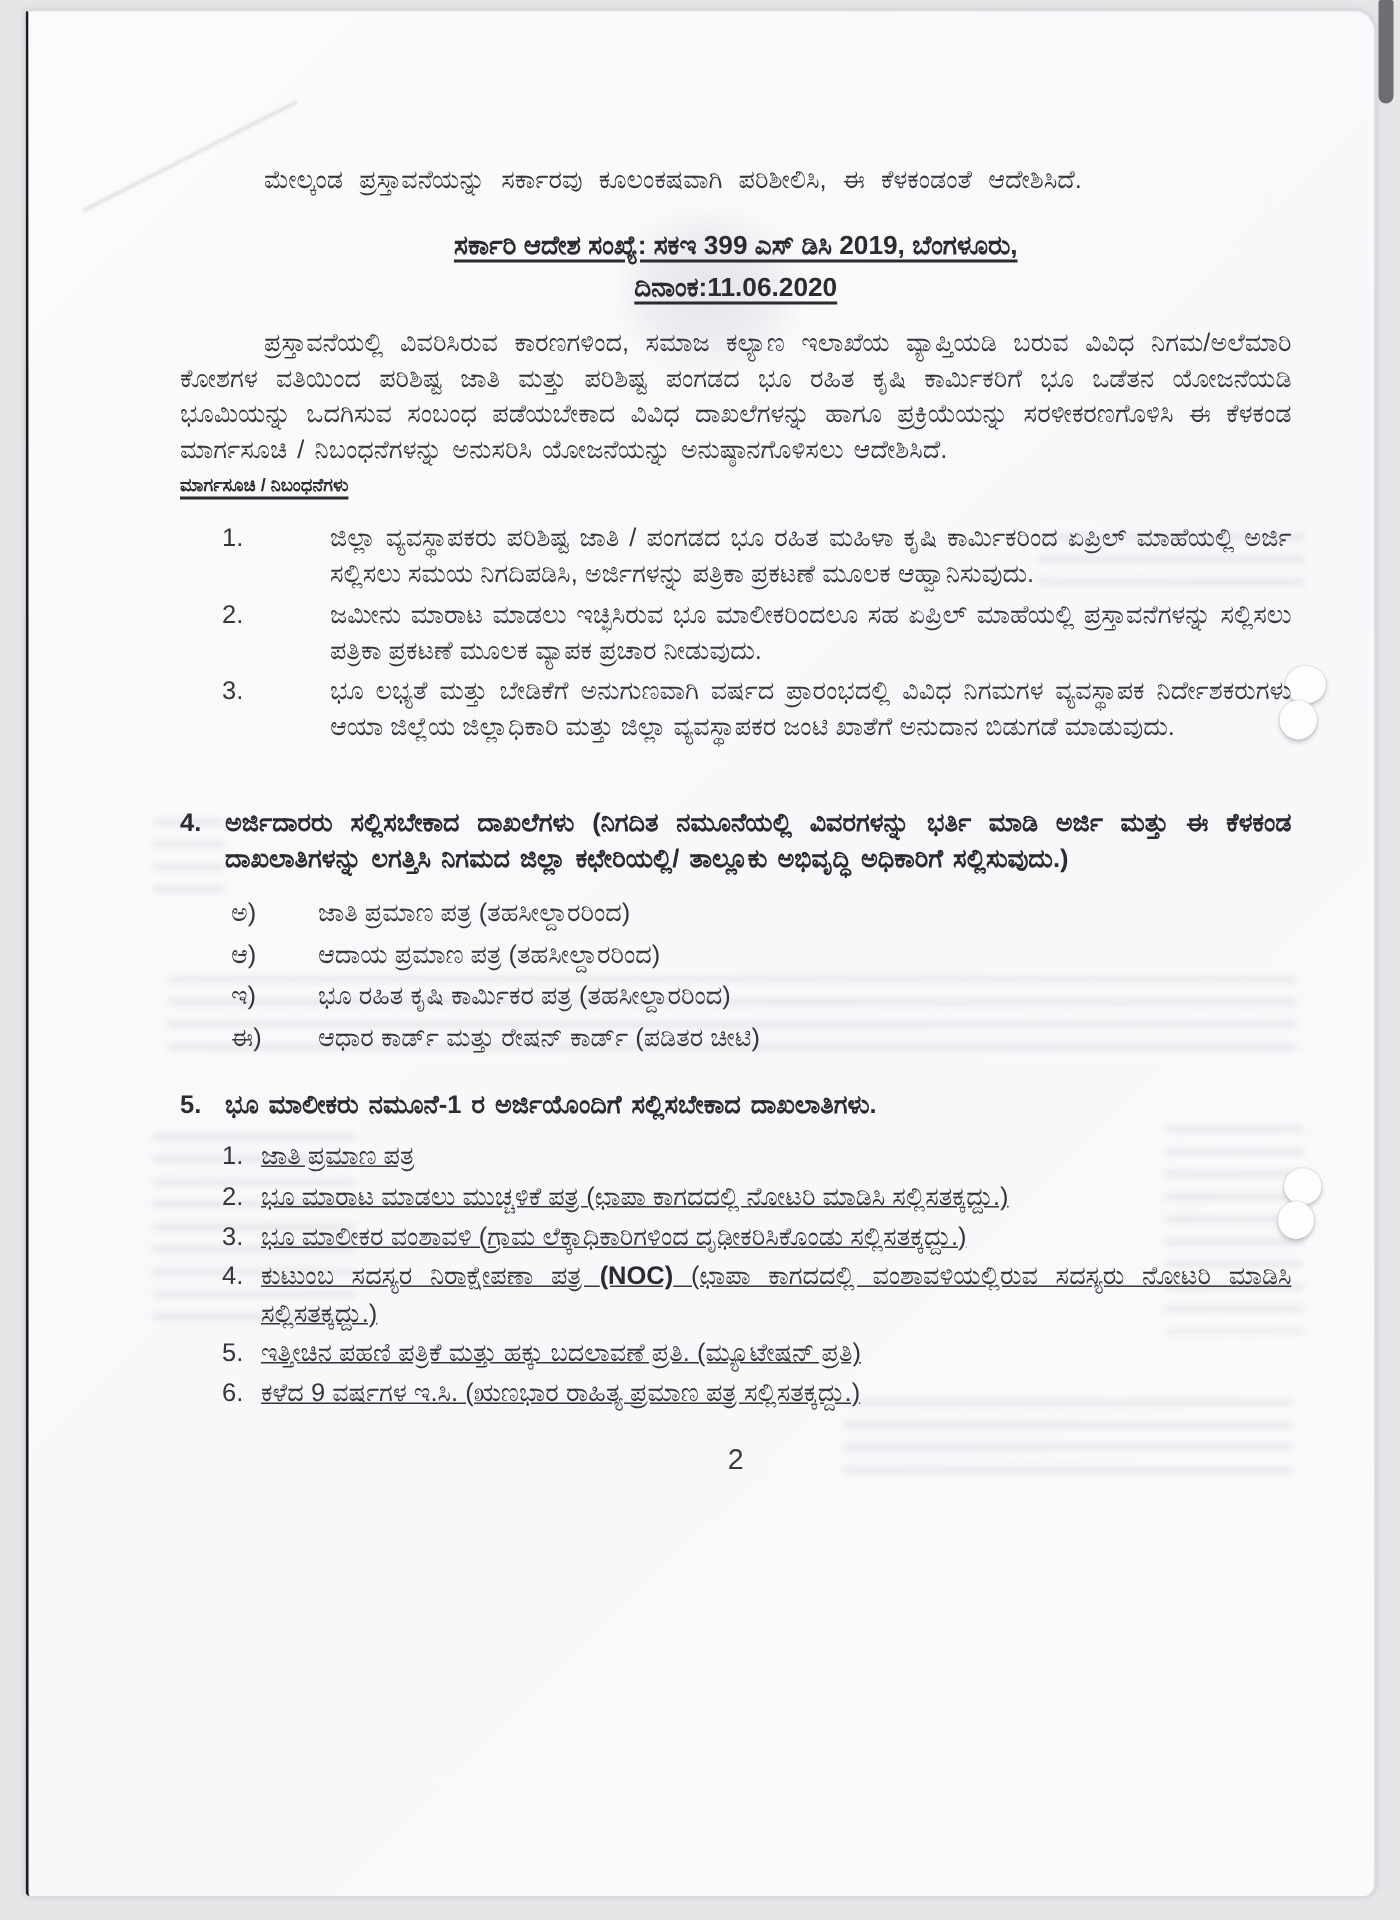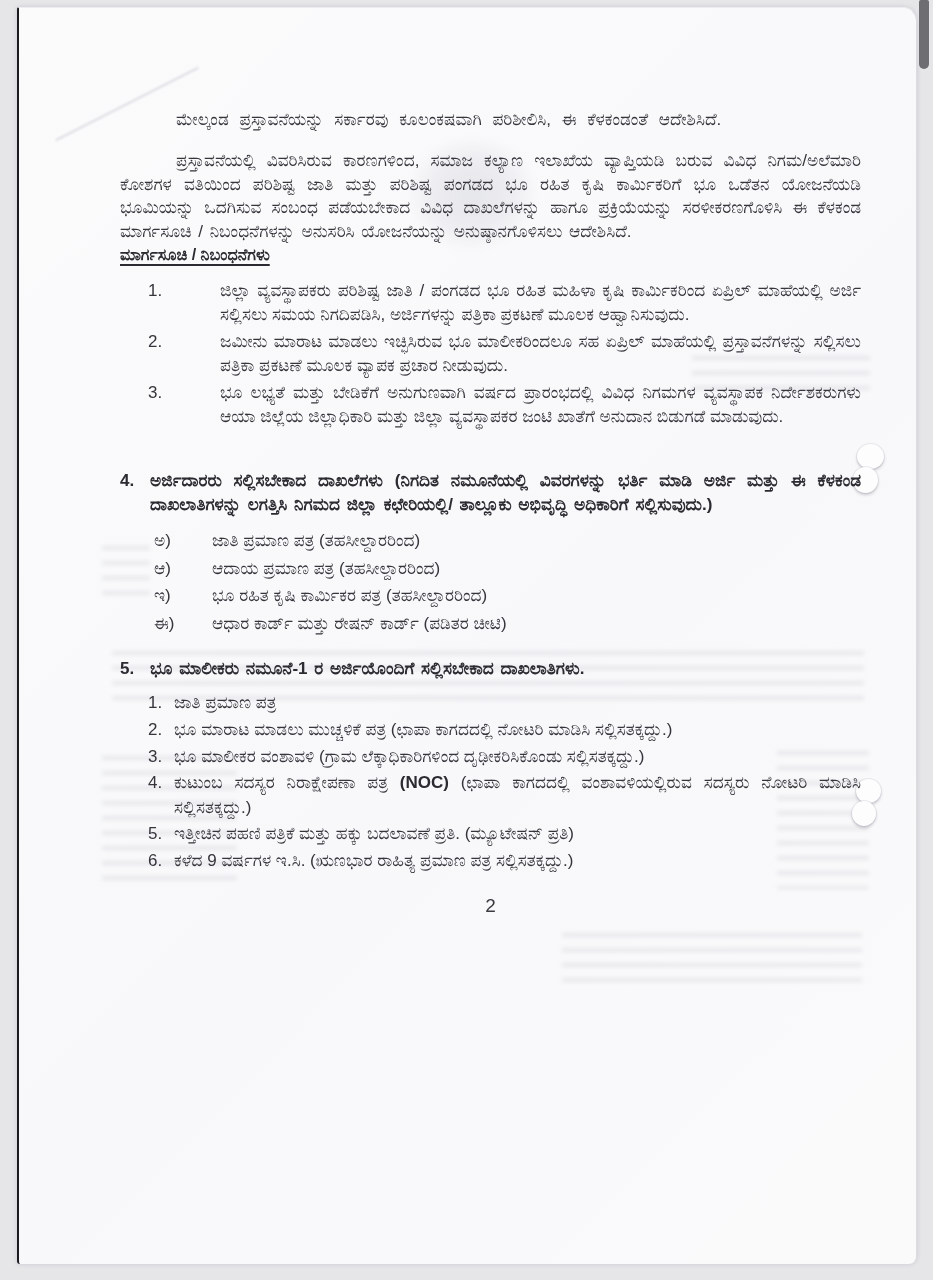--- a/index.html
+++ b/index.html
@@ -95,21 +95,21 @@
   .preamble {
     margin: 0 0 0 0;
     text-indent: 56px;
     text-align: justify;
     word-spacing: 2px;
     line-height: 23.6px;
   }
   .gheading {
     margin: 0 0 12px 0;
     font-weight: 700;
-    font-size: 16px;
+    font-size: 12px;
     color: #2b2b31;
     text-decoration: underline;
     text-underline-offset: 4px;
     text-decoration-thickness: 1.6px;
   }
   .glist { margin-left: 28px; }
   .gitem { display: flex; margin-bottom: 3px; }
   .gitem:last-child { margin-bottom: 0; }
   .gnum { flex: none; width: 26px; }
   .gtxt { flex: 1; text-align: justify; margin-left: 46px; }
@@ -117,21 +117,21 @@
   .sec-head { display: flex; font-weight: 700; color: #2b2b31; margin-bottom: 10px; }
   .snum { flex: none; width: 30px; }
   .stxt { flex: 1; text-align: justify; word-spacing: 2px; }
   .sublistA { margin-left: 34px; line-height: 27.5px; margin-bottom: 20px; }
   .arow { display: flex; }
   .alet { flex: none; width: 42px; }
   .atxt { flex: 1; margin-left: 16px; }
   .sublistB { margin-left: 28px; line-height: 24.6px; }
   .brow { display: flex; margin-bottom: 2px; }
   .bnum { flex: none; width: 26px; }
-  .btxt { flex: 1; text-align: justify; }
+  .btxt { flex: 1; text-align: justify; text-decoration: underline; }
   .btxt b { font-weight: 700; color: #2b2b31; }
   .pageno {
     margin-top: 20px;
     text-align: center;
     font-size: 19px;
     color: #3a3a41;
   }
 </style>
 </head>
 <body>
@@ -150,20 +150,22 @@
   <div class="hole" style="left:838px; top:436px; width:27px; height:25px;"></div>
   <div class="hole" style="left:834px; top:459px; width:25px; height:26px;"></div>
   <div class="hole" style="left:837px; top:771px; width:25px; height:24px;"></div>
   <div class="hole" style="left:833px; top:793px; width:24px; height:25px;"></div>
 
   <div class="content">
 
     <p class="intro">ಮೇಲ್ಕಂಡ ಪ್ರಸ್ತಾವನೆಯನ್ನು ಸರ್ಕಾರವು ಕೂಲಂಕಷವಾಗಿ ಪರಿಶೀಲಿಸಿ, ಈ ಕೆಳಕಂಡಂತೆ ಆದೇಶಿಸಿದೆ.</p>
 
     <div class="order-header">
+      <div class="uline">ಸರ್ಕಾರಿ ಆದೇಶ ಸಂಖ್ಯೆ: ಸಕಇ 399 ಎಸ್ ಡಿಸಿ 2019, ಬೆಂಗಳೂರು,</div>
+      <div class="uline">ದಿನಾಂಕ:11.06.2020</div>
     </div>
 
     <p class="preamble">ಪ್ರಸ್ತಾವನೆಯಲ್ಲಿ ವಿವರಿಸಿರುವ ಕಾರಣಗಳಿಂದ, ಸಮಾಜ ಕಲ್ಯಾಣ ಇಲಾಖೆಯ ವ್ಯಾಪ್ತಿಯಡಿ ಬರುವ ವಿವಿಧ ನಿಗಮ/ಅಲೆಮಾರಿ ಕೋಶಗಳ ವತಿಯಿಂದ ಪರಿಶಿಷ್ಟ ಜಾತಿ ಮತ್ತು ಪರಿಶಿಷ್ಟ ಪಂಗಡದ ಭೂ ರಹಿತ ಕೃಷಿ ಕಾರ್ಮಿಕರಿಗೆ ಭೂ ಒಡೆತನ ಯೋಜನೆಯಡಿ ಭೂಮಿಯನ್ನು ಒದಗಿಸುವ ಸಂಬಂಧ ಪಡೆಯಬೇಕಾದ ವಿವಿಧ ದಾಖಲೆಗಳನ್ನು ಹಾಗೂ ಪ್ರಕ್ರಿಯೆಯನ್ನು ಸರಳೀಕರಣಗೊಳಿಸಿ ಈ ಕೆಳಕಂಡ ಮಾರ್ಗಸೂಚಿ / ನಿಬಂಧನೆಗಳನ್ನು ಅನುಸರಿಸಿ ಯೋಜನೆಯನ್ನು ಅನುಷ್ಠಾನಗೊಳಿಸಲು ಆದೇಶಿಸಿದೆ.</p>
 
     <div class="gheading">ಮಾರ್ಗಸೂಚಿ / ನಿಬಂಧನೆಗಳು</div>
 
     <div class="glist">
       <div class="gitem">
         <span class="gnum">1.</span>
         <span class="gtxt">ಜಿಲ್ಲಾ ವ್ಯವಸ್ಥಾಪಕರು ಪರಿಶಿಷ್ಟ ಜಾತಿ / ಪಂಗಡದ ಭೂ ರಹಿತ ಮಹಿಳಾ ಕೃಷಿ ಕಾರ್ಮಿಕರಿಂದ ಏಪ್ರಿಲ್ ಮಾಹೆಯಲ್ಲಿ ಅರ್ಜಿ ಸಲ್ಲಿಸಲು ಸಮಯ ನಿಗದಿಪಡಿಸಿ, ಅರ್ಜಿಗಳನ್ನು ಪತ್ರಿಕಾ ಪ್ರಕಟಣೆ ಮೂಲಕ ಆಹ್ವಾನಿಸುವುದು.</span>

